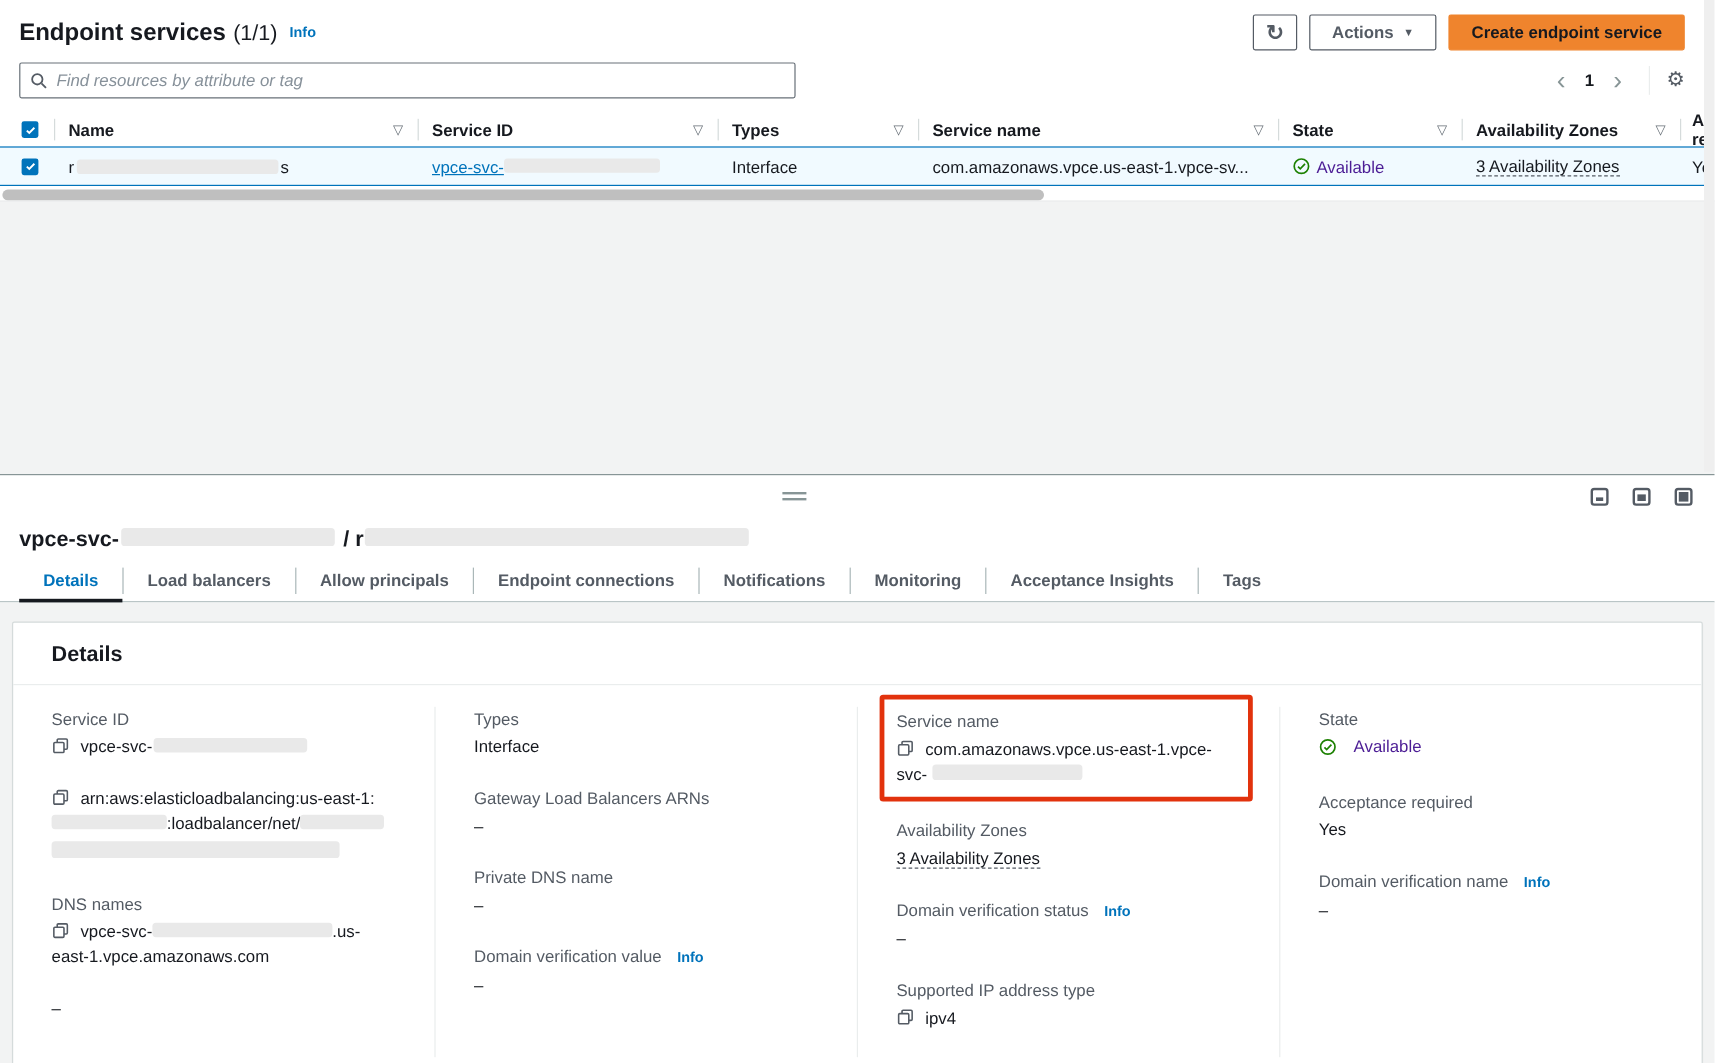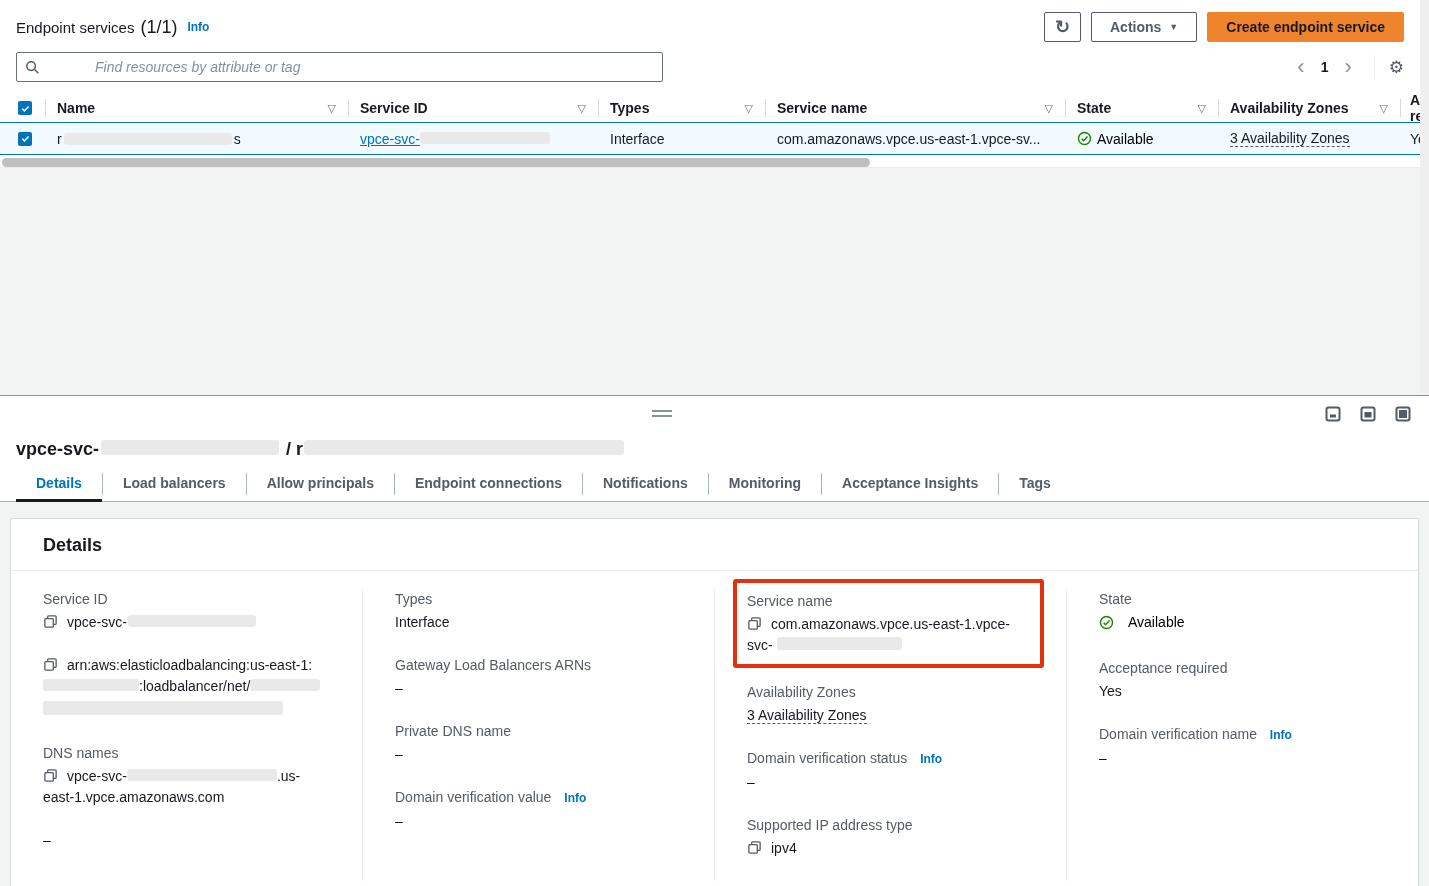--- a/index.html
+++ b/index.html
@@ -6,33 +6,33 @@
   body { margin: 0; background: #fff; }
   .canvas {
     position: relative; width: 1429px; height: 886px; overflow: hidden;
     background: #fff; color: #16191f;
     font-family: "Liberation Sans", "DejaVu Sans", sans-serif; font-size: 14px;
   }
   
   .top-section { width: 1420px; background: #fff; }
   .right-strip { position: absolute; top: 0; right: 0; width: 9px; height: 393px; background: #efefef; }
   .top-header { display: flex; align-items: center; padding: 12px 16px 4px 16px; }
-  .page-title { font-size: 15px; font-weight: normal; }
+  .page-title { font-size: 20px; font-weight: bold; }
   .page-count { font-size: 18px; font-weight: normal; margin-left: 6px; }
   .info-link { color: #0073bb; font-size: 12px; font-weight: bold; margin-left: 10px; cursor: pointer; }
   .hdr-actions { margin-left: auto; display: flex; align-items: center; gap: 10px; }
   .btn { display: inline-flex; align-items: center; justify-content: center; height: 30px;
          border: 1px solid #545b64; border-radius: 2px; background: #fff; color: #545b64;
          font-weight: bold; font-size: 14px; padding: 0 18px; cursor: pointer; }
   .btn-icon { padding: 0 10px; font-size: 18px; line-height: 1; }
   .btn .caret { font-size: 9px; margin-left: 8px; }
   .btn-primary { background: #ef842d; border-color: #ef842d; color: #16191f; }
   .search-row { display: flex; align-items: center; justify-content: space-between; padding: 6px 16px 0 16px; }
   .search-box { display: flex; align-items: center; width: 647px; height: 30px;
-                border: 1px solid #687078; border-radius: 2px; background: #fff; padding: 0 8px; gap: 48px; }
+                border: 1px solid #687078; border-radius: 2px; background: #fff; padding: 0 8px; }
   .search-box svg { flex: none; margin-right: 7px; }
   .search-box input { border: none; outline: none; width: 100%; font-size: 14px; font-style: italic;
                       color: #16191f; font-family: inherit; background: transparent; }
   .search-box input::placeholder { color: #87919a; font-style: italic; }
   .pager { display: flex; align-items: center; gap: 4px; }
   .pager .chev { font-size: 22px; color: #879596; line-height: 1; padding: 0 8px; cursor: pointer; }
   .pager .pnum { font-weight: bold; font-size: 14px; padding: 0 4px; cursor: pointer; }
   .pager .vdiv { width: 1px; height: 24px; background: #eaeded; margin: 0 10px; }
   .pager .gear { font-size: 17px; color: #545b64; cursor: pointer; }
   
@@ -49,21 +49,21 @@
   .w-sid { width: 250px; }
   .w-types { width: 167px; }
   .w-sname { width: 300px; }
   .w-state { width: 153px; }
   .w-az { width: 182px; }
   .w-acc { width: 150px; padding-left: 10px; }
   .checkbox { width: 14px; height: 14px; background: #0073bb; border-radius: 2px;
               display: inline-flex; align-items: center; justify-content: center; cursor: pointer; }
   .link { color: #0073bb; text-decoration: underline; cursor: pointer; }
   .dashed-link { border-bottom: 1px dashed #545b64; cursor: pointer; }
-  .state-ok { color: #000000; display: inline-flex; align-items: center; gap: 5px; }
+  .state-ok { color: #4c1d95; display: inline-flex; align-items: center; gap: 5px; }
   .redact { display: inline-block; height: 12px; background: #e9e9e9; border-radius: 3px; vertical-align: baseline; }
   .hscroll { position: relative; height: 9px; margin-top: 3px; background: #fff; }
   .hscroll .thumb { position: absolute; left: 2px; top: 0; width: 868px; height: 9px;
                     background: #bfbfbf; border-radius: 5px; cursor: pointer; }
   .mid-gap { width: 1429px; height: 228px; background: #f2f3f3; border-top: 1px solid #e9ebed; }
   
   .panel { width: 1429px; height: 493px; background: #fff; border-top: 1px solid #879596; }
   .panel-header { position: relative; height: 70px; }
   .drag-handle { position: absolute; left: 652px; top: 14px; width: 20px; cursor: row-resize; }
   .drag-handle i { display: block; height: 2px; background: #879596; margin-bottom: 3px; }

